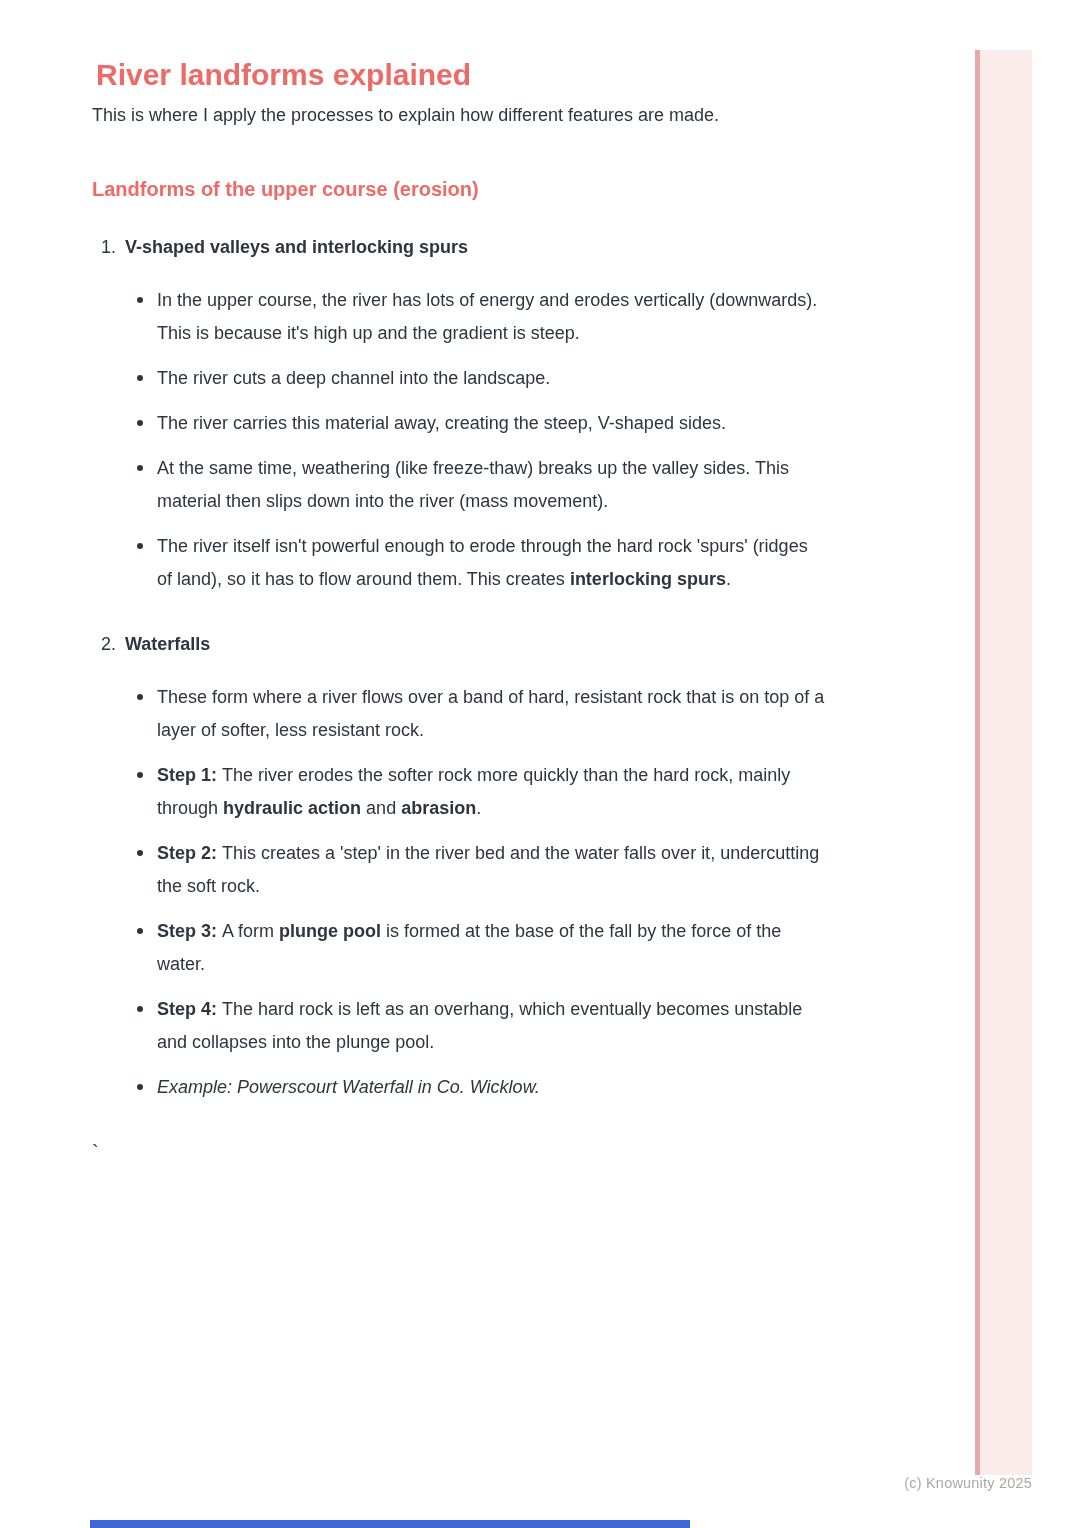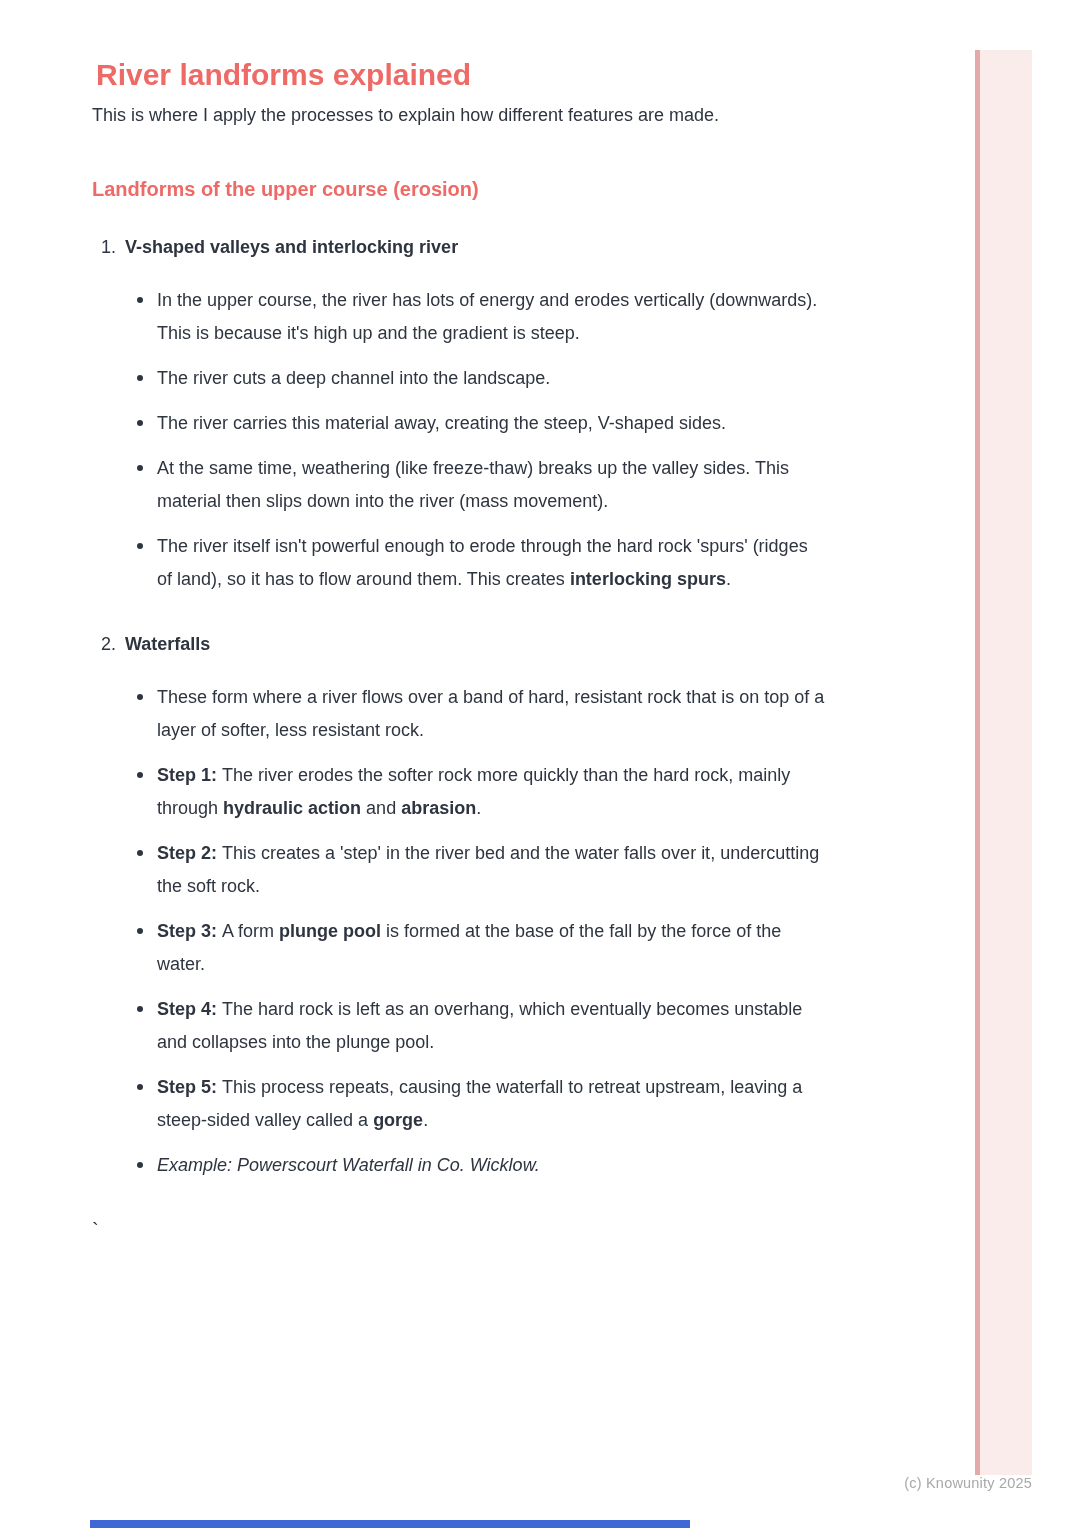--- a/index.html
+++ b/index.html
@@ -64,34 +64,33 @@
 </head>
 <body>
 
 <div class="sidebar"></div>
 
 <div class="page">
   <h1 class="title">River landforms explained</h1>
   <p class="intro">This is where I apply the processes to explain how different features are made.</p>
   <h2 class="section">Landforms of the upper course (erosion)</h2>
   <ol class="landforms">
-      <li class="item"><span class="num">1.</span><span class="item-title">V-shaped valleys and interlocking river</span><ul class="bullets">
+      <li class="item"><span class="num">1.</span><span class="item-title">V-shaped valleys and interlocking spurs</span><ul class="bullets">
           <li class="bullet"><span>In the upper course, the river has lots of energy and erodes vertically (downwards). This is because it's high up and the gradient is steep.</span></li>
           <li class="bullet"><span>The river cuts a deep channel into the landscape.</span></li>
           <li class="bullet"><span>The river carries this material away, creating the steep, V-shaped sides.</span></li>
           <li class="bullet"><span>At the same time, weathering (like freeze-thaw) breaks up the valley sides. This material then slips down into the river (mass movement).</span></li>
           <li class="bullet"><span>The river itself isn't powerful enough to erode through the hard rock 'spurs' (ridges of land), so it has to flow around them. This creates </span><span class="b">interlocking spurs</span><span>.</span></li>
         </ul></li>
       <li class="item"><span class="num">2.</span><span class="item-title">Waterfalls</span><ul class="bullets">
           <li class="bullet"><span>These form where a river flows over a band of hard, resistant rock that is on top of a layer of softer, less resistant rock.</span></li>
           <li class="bullet"><span class="b">Step 1: </span><span>The river erodes the softer rock more quickly than the hard rock, mainly through </span><span class="b">hydraulic action</span><span> and </span><span class="b">abrasion</span><span>.</span></li>
           <li class="bullet"><span class="b">Step 2: </span><span>This creates a 'step' in the river bed and the water falls over it, undercutting the soft rock.</span></li>
           <li class="bullet"><span class="b">Step 3: </span><span>A form </span><span class="b">plunge pool</span><span> is formed at the base of the fall by the force of the water.</span></li>
           <li class="bullet"><span class="b">Step 4: </span><span>The hard rock is left as an overhang, which eventually becomes unstable and collapses into the plunge pool.</span></li>
-          <li class="bullet"><span class="b">Step 5: </span><span>This process repeats, causing the waterfall to retreat upstream, leaving a steep-sided valley called a </span><span class="b">gorge</span><span>.</span></li>
           <li class="bullet"><span class="i">Example: Powerscourt Waterfall in Co. Wicklow.</span></li>
         </ul></li>
     </ol>
   <div class="stray">`</div>
 </div>
 
 <div class="footer">(c) Knowunity 2025</div>
 <div class="bottom-bar"></div>
 
 </body></html>

